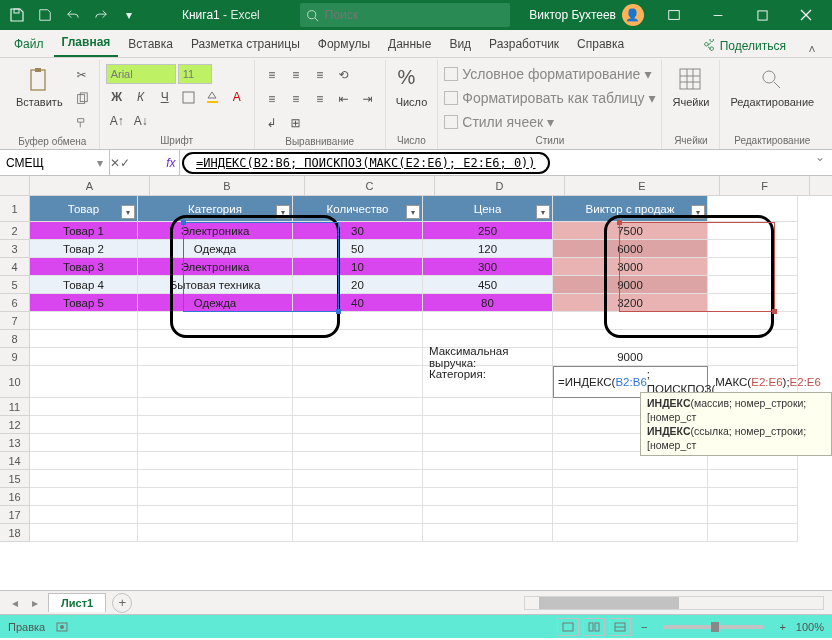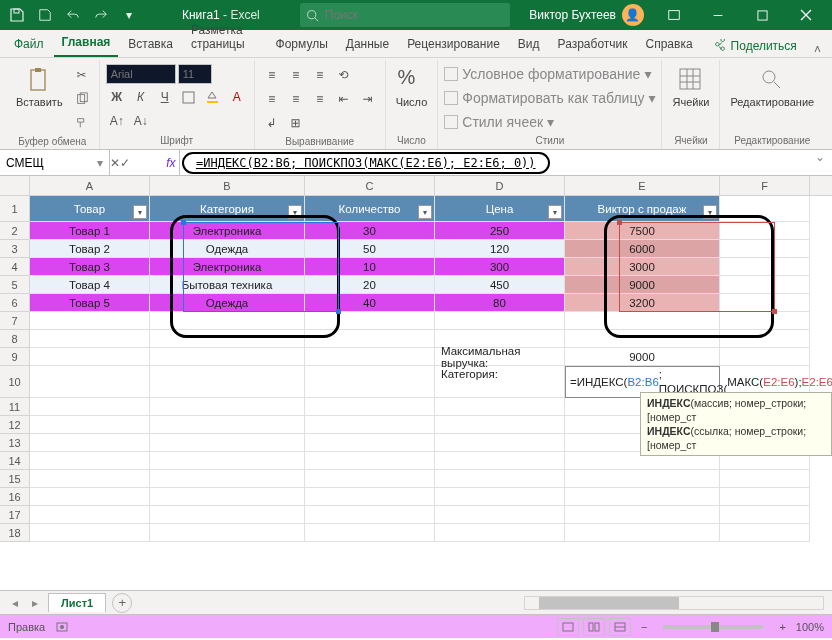--- a/index.html
+++ b/index.html
@@ -30,21 +30,21 @@
 .rgroup { display: flex; flex-direction: column; align-items: center; padding: 0 6px; border-right: 1px solid #e0e0e0; }
 .rgroup:last-child { border-right: 0; }
 .rgroup-label { font-size: 10px; color: #6b6b6b; padding: 2px 0 3px; }
 .rgroup-top { flex: 1; display: flex; align-items: flex-start; gap: 4px; padding-top: 4px; }
 .rbtn-big { display: flex; flex-direction: column; align-items: center; padding: 2px 4px; gap: 2px; color: #3a3a3a; }
 .rbtn-big .icon { width: 28px; height: 28px; }
 .rbtn-big .lbl { font-size: 11px; }
 .rbtn-small { width: 22px; height: 22px; display: flex; align-items: center; justify-content: center; color: #555; }
 .rcol { display: flex; flex-direction: column; gap: 2px; }
 .rrow { display: flex; gap: 2px; align-items: center; }
-.combo { height: 20px; border: 1px solid #c3c3c3; background: #0f172a; color: #777; display: flex; align-items: center; padding: 0 4px; font-size: 11px; }
+.combo { height: 20px; border: 1px solid #c3c3c3; background: #bef264; color: #777; display: flex; align-items: center; padding: 0 4px; font-size: 11px; }
 .combo.font { width: 70px; }
 .combo.size { width: 34px; }
 .styles-item { display: flex; align-items: center; gap: 4px; color: #888; font-size: 14px; height: 20px; }
 .styles-icon { width: 14px; height: 14px; border: 1px solid #bbb; }
 
 
 .formula-row { height: 26px; border-bottom: 1px solid #c2c2c2; display: flex; align-items: stretch; background: #fff; }
 .name-box { width: 110px; border-right: 1px solid #c2c2c2; display: flex; align-items: center; padding: 0 6px; font-size: 12px; justify-content: space-between; }
 .fx-btns { width: 70px; display: flex; align-items: center; justify-content: space-around; border-right: 1px solid #c2c2c2; color: #666; }
 .fx-input-wrap { flex: 1; display: flex; align-items: center; padding: 0 2px; position: relative; }
@@ -58,21 +58,21 @@
 .corner { width: 30px; border-right: 1px solid #d4d4d4; }
 .ch { border-right: 1px solid #d4d4d4; text-align: center; color: #555; font-size: 11px; line-height: 20px; }
 .chA { width: 120px; } .chB { width: 155px; } .chC { width: 130px; } .chD { width: 130px; } .chE { width: 155px; } .chF { width: 90px; }
 .row-headers { position: absolute; left: 0; top: 20px; width: 30px; }
 .rh { height: 18px; border-bottom: 1px solid #d4d4d4; border-right: 1px solid #d4d4d4; background: #f3f2f1; text-align: center; color: #555; font-size: 11px; line-height: 18px; }
 .rh.tall { height: 26px; line-height: 26px; }
 .cells { position: absolute; left: 30px; top: 20px; right: 0; }
 .crow { display: flex; height: 18px; }
 .crow.tall { height: 26px; }
 .cell { border-right: 1px solid #e0e0e0; border-bottom: 1px solid #e0e0e0; padding: 0 6px; display: flex; align-items: center; font-size: 11.5px; color: #222; }
-.cA { width: 120px; } .cB { width: 155px; } .cC { width: 130px; } .cD { width: 130px; } .cE { width: 155px; } .cF { width: 90px; }
+.cA { width: 108px; } .cB { width: 155px; } .cC { width: 130px; } .cD { width: 130px; } .cE { width: 155px; } .cF { width: 90px; }
 .hdr-cell { background: #5b8ab3; color: #fff; font-weight: 400; justify-content: center; position: relative; }
 .filter-btn { position: absolute; right: 2px; bottom: 2px; width: 14px; height: 14px; background: #fff; border: 1px solid #999; display: flex; align-items: center; justify-content: center; font-size: 8px; color: #555; }
 .data-stripe1 { background: #d946ef; }
 .data-stripe2 { background: #eaf1f8; }
 .data-name-c { justify-content: center; }
 .highlight-red { background: #e9b3b3; }
 .highlight-red2 { background: #dca4a4; }
 
 .sel-box { position: absolute; border: 3px solid #000; border-radius: 16px; pointer-events: none; }
 .sel-b { left: 170px; top: 39px; width: 170px; height: 123px; }
@@ -94,21 +94,21 @@
 
 
 .sheet-tabs { height: 24px; background: #f3f2f1; border-top: 1px solid #c2c2c2; display: flex; align-items: center; padding: 0 8px; gap: 6px; }
 .st-nav { color: #888; padding: 0 4px; }
 .sheet-tab { background: #fff; border: 1px solid #c2c2c2; border-bottom: 0; padding: 3px 12px; font-size: 11px; color: #0f7238; font-weight: 600; }
 .sheet-add { width: 20px; height: 20px; border: 1px solid #c2c2c2; border-radius: 50%; display: flex; align-items: center; justify-content: center; color: #666; font-size: 13px; }
 .hscroll { margin-left: auto; width: 300px; height: 14px; background: #f3f2f1; border: 1px solid #d4d4d4; position: relative; }
 .hscroll-thumb { position: absolute; left: 14px; top: 0; width: 140px; height: 12px; background: #c2c2c2; }
 
 
-.statusbar { height: 24px; background: #f0abfc; border-top: 1px solid #c2c2c2; display: flex; align-items: center; padding: 0 8px; gap: 10px; font-size: 11px; color: #555; }
+.statusbar { height: 24px; background: #5eead4; border-top: 1px solid #c2c2c2; display: flex; align-items: center; padding: 0 8px; gap: 10px; font-size: 11px; color: #555; }
 .statusbar .views { margin-left: auto; display: flex; gap: 4px; }
 .statusbar .view-btn { width: 22px; height: 18px; border: 1px solid #c2c2c2; display: flex; align-items: center; justify-content: center; }
 .zoom-slider { width: 100px; height: 4px; background: #c2c2c2; position: relative; margin: 0 6px; }
 .zoom-thumb { position: absolute; left: 48px; top: -3px; width: 8px; height: 10px; background: #888; }
 
 svg { display: block; }
 </style>
 </head>
 <body>
 
@@ -171,21 +171,20 @@
     </div>
 </div>
 
 <div class="ribbon-tabs" data-name="ribbon-tabs">
   <div class="ribbon-tab file" data-name="tab-file">Файл</div>
   <div class="ribbon-tab active" data-name="tab-home">Главная</div>
   <div class="ribbon-tab" data-name="tab-insert">Вставка</div>
   <div class="ribbon-tab" data-name="tab-layout">Разметка страницы</div>
   <div class="ribbon-tab" data-name="tab-formulas">Формулы</div>
   <div class="ribbon-tab" data-name="tab-data">Данные</div>
-  <div class="ribbon-tab" data-name="tab-review">Рецензирование</div>
   <div class="ribbon-tab" data-name="tab-view">Вид</div>
   <div class="ribbon-tab" data-name="tab-developer">Разработчик</div>
   <div class="ribbon-tab" data-name="tab-help">Справка</div>
   <div class="ribbon-share" data-name="share-button">
     <span data-name="share-icon">
         <svg width="14" height="14" viewBox="0 0 16 16">
           <path d="M11 3a2 2 0 11.001 0M5 8a2 2 0 11.001 0M11 13a2 2 0 11.001 0M7 7l3-2.5M7 9l3 2.5" fill="none" stroke="#0f7238"></path>
         </svg>
       </span>
     <span data-name="share-label">Поделиться</span>

